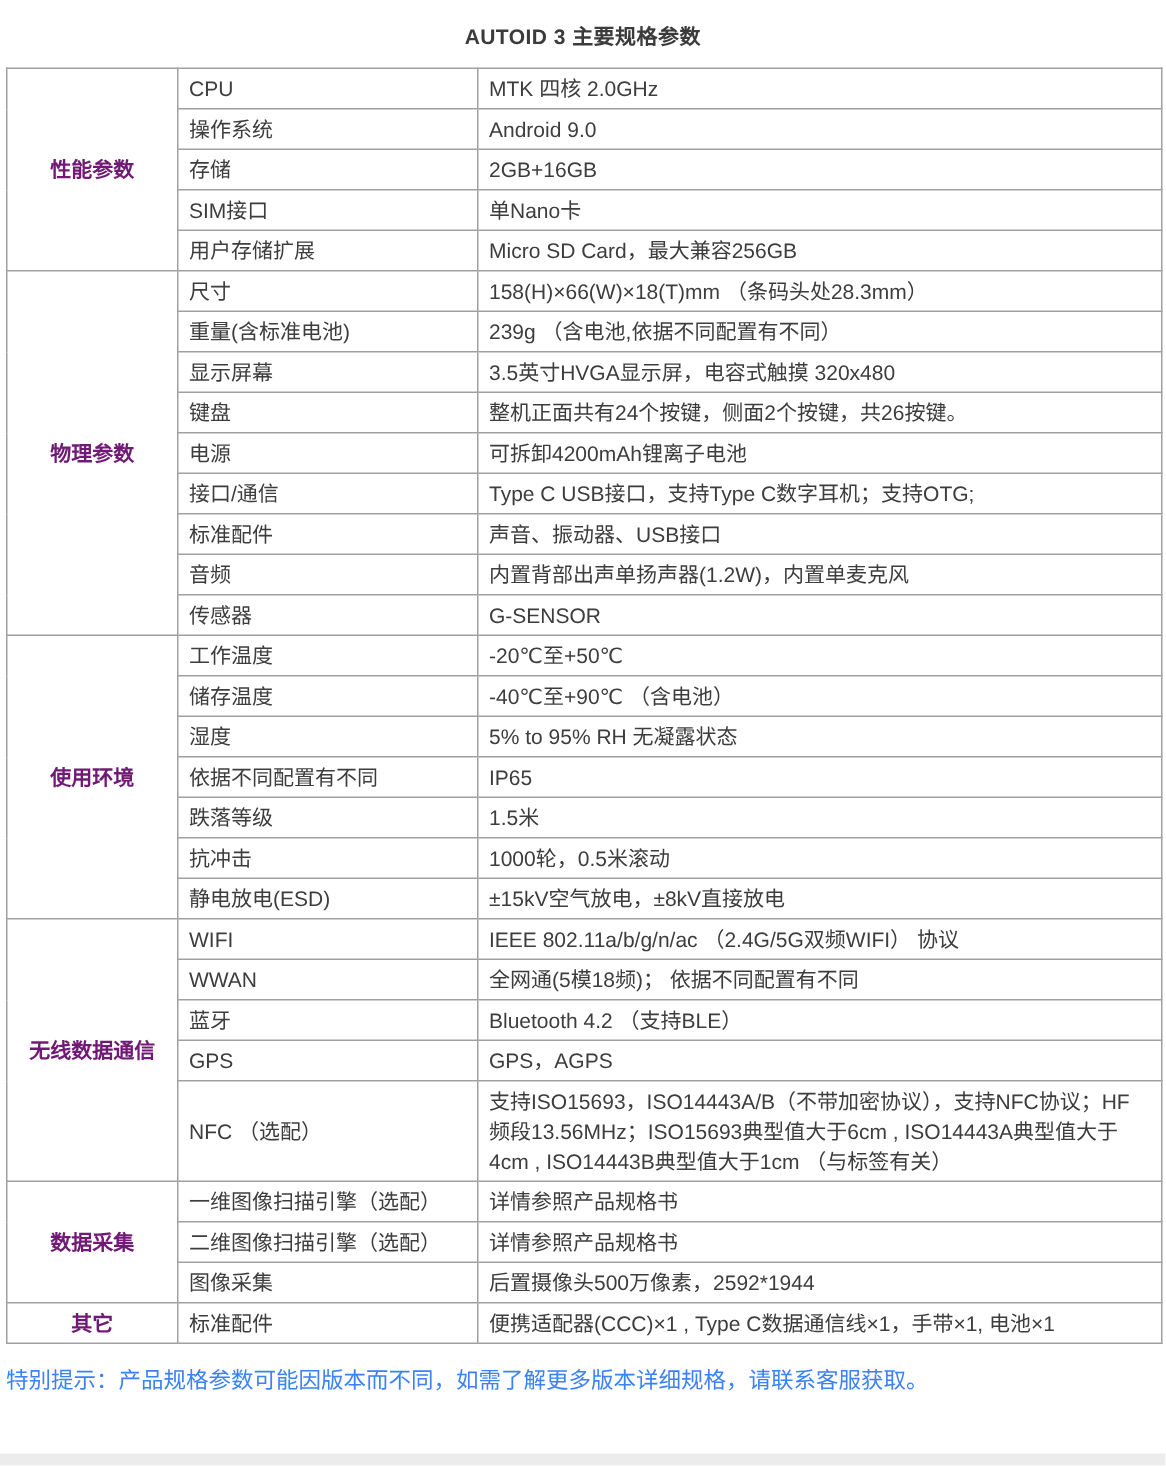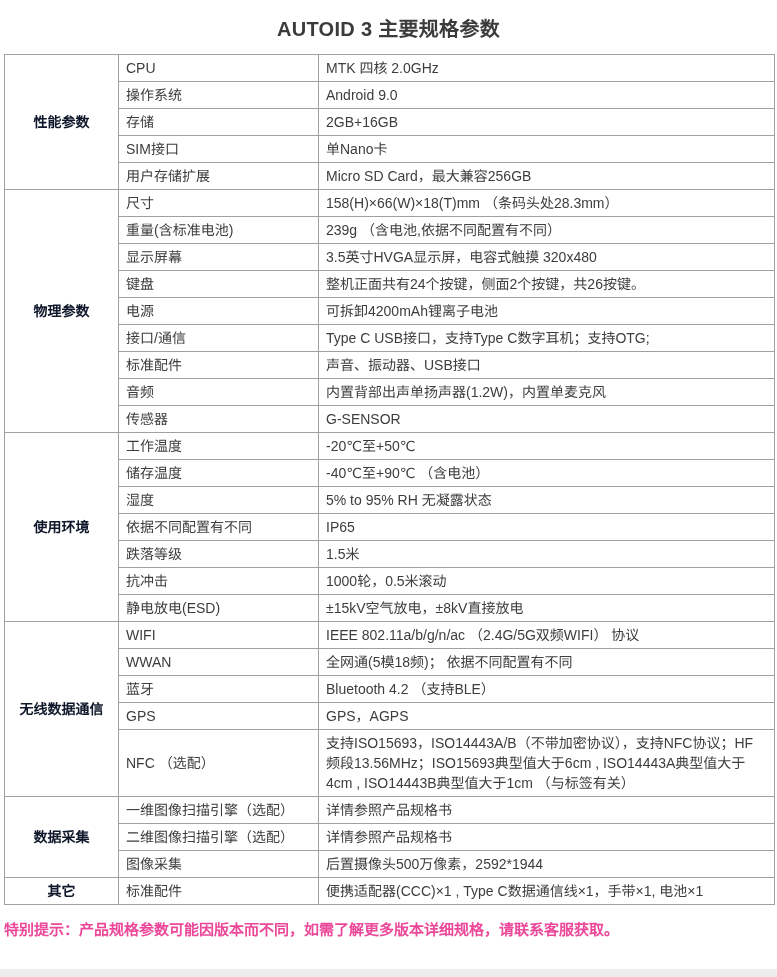--- a/index.html
+++ b/index.html
@@ -9,21 +9,21 @@
   }
   body {
     width: 777px;
     min-height: 977px;
     position: relative;
     font-family: "Liberation Sans", "DejaVu Sans", sans-serif;
     color: #3d3d3d;
   }
   .page-title {
     text-align: center;
-    font-size: 20px;
+    font-size: 14px;
     font-weight: bold;
     color: #3b3b3b;
     padding: 13px 0 12px 0;
     letter-spacing: 0.3px;
   }
   table.spec-table {
     border-collapse: collapse;
     table-layout: fixed;
     width: 769px;
     margin-left: 4px;
@@ -34,38 +34,38 @@
     line-height: 20px;
     padding: 3px 7px;
     vertical-align: middle;
     word-break: break-word;
     overflow-wrap: break-word;
   }
   td.group-cell {
     width: 99px;
     text-align: center;
     font-weight: bold;
-    color: #0f172a;
+    color: #701a75;
     padding: 3px 4px;
   }
   td.label-cell {
     width: 185px;
   }
   td.value-cell {
     width: 441px;
   }
   td.tall-cell {
     padding-top: 12px;
     padding-bottom: 12px;
     line-height: 22px;
   }
   .footer-note {
     font-size: 15px;
-    font-weight: bold;
-    color: #ec4899;
+    font-weight: normal;
+    color: #3b82f6;
     margin: 15px 5px 16px 4px;
     line-height: 20px;
   }
   .bottom-bar {
     position: absolute;
     left: 0;
     bottom: 0;
     width: 100%;
     height: 8px;
     background: #ececec;

